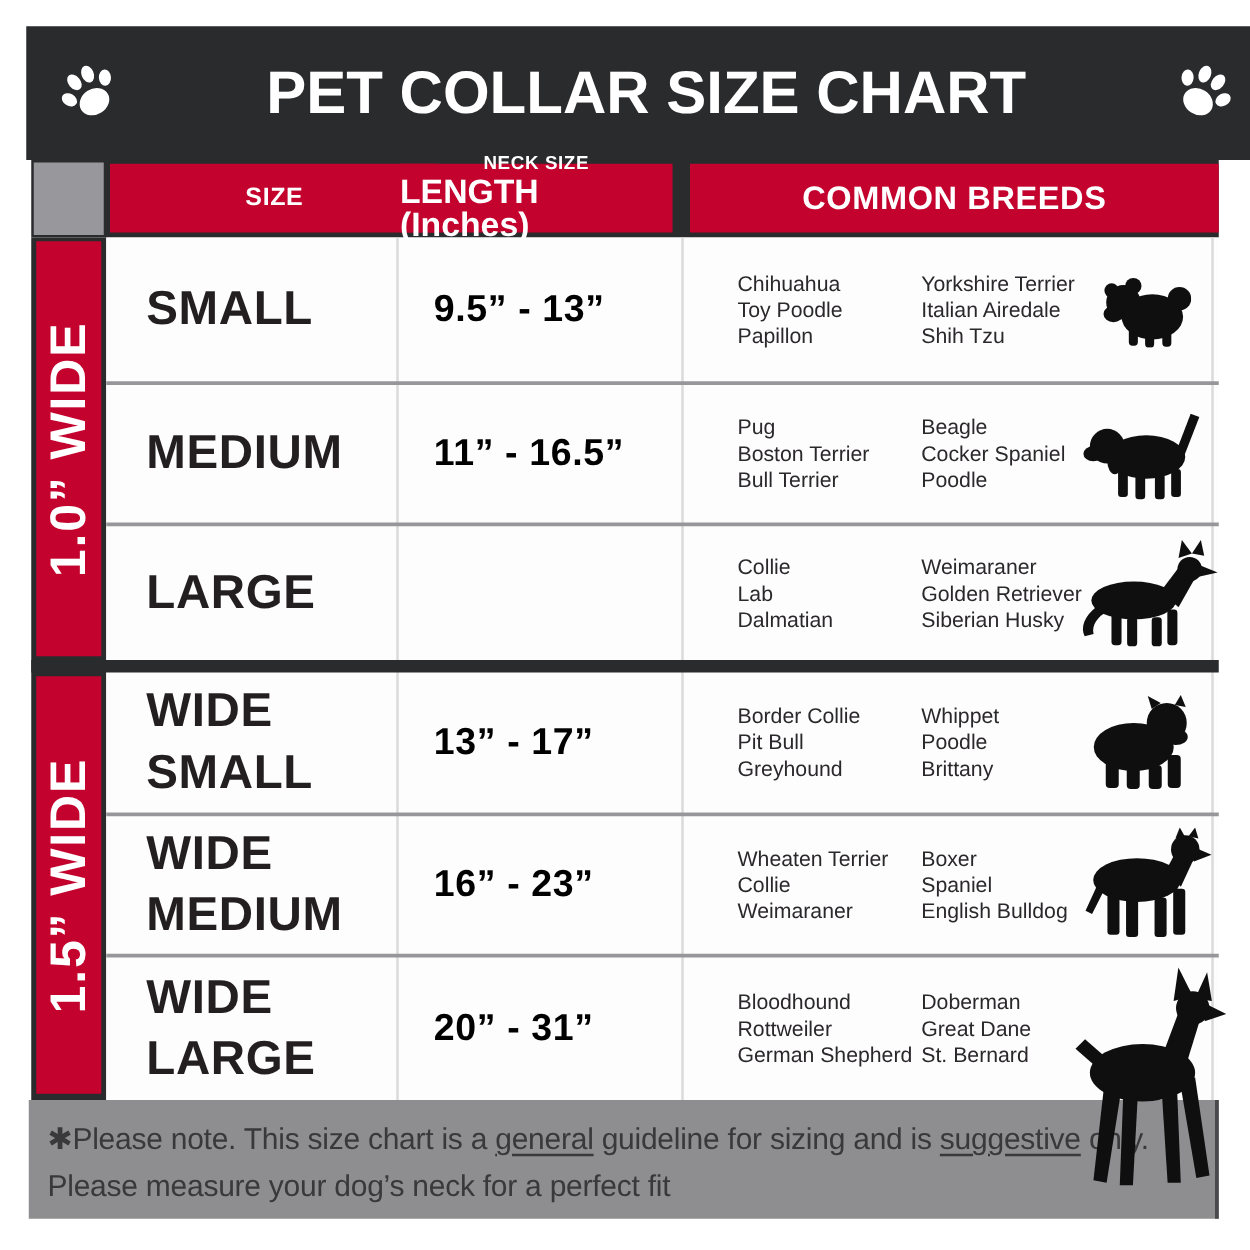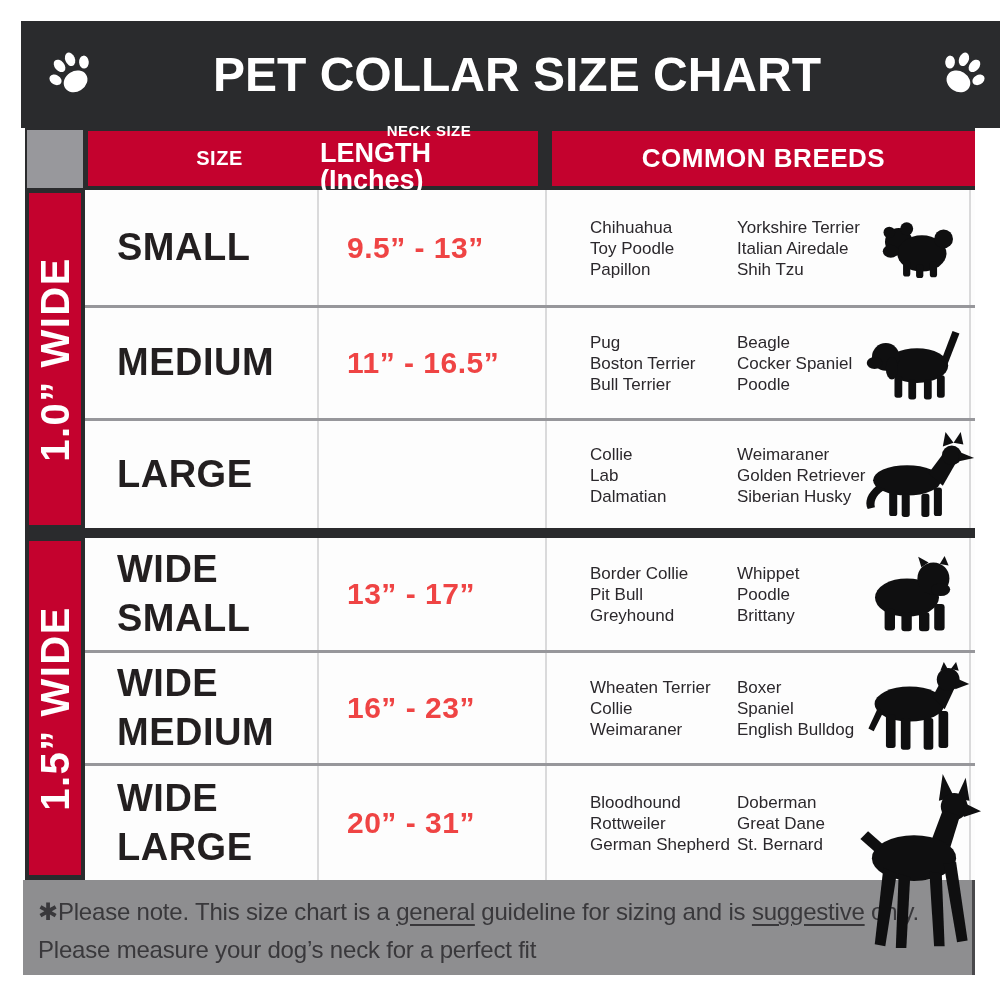--- a/index.html
+++ b/index.html
@@ -44,21 +44,21 @@
   .divider{position:absolute;left:4px;top:507px;width:950px;height:10px;background:#2a2b2d;}
 
   .row{position:absolute;left:74px;width:890px;}
   .row-1{top:169px;height:115px;} .row-2{top:287px;height:110px;} .row-3{top:400px;height:107px;}
   .row-4{top:517px;height:112px;} .row-5{top:632px;height:110px;} .row-6{top:745px;height:114px;}
 
   .size-cell{position:absolute;left:22px;top:0;bottom:0;width:215px;display:flex;align-items:center;
     font-size:38px;font-weight:700;color:#231f20;white-space:pre-line;line-height:1.3;
     letter-spacing:.5px;}
   .length-cell{position:absolute;left:252px;top:0;bottom:0;width:210px;display:flex;
-    align-items:center;font-size:30px;font-weight:700;color:#ef4444;letter-spacing:.5px;}
+    align-items:center;font-size:30px;font-weight:700;color:#000000;letter-spacing:.5px;}
   .breeds-cell{position:absolute;left:478px;right:0;top:0;bottom:0;}
   .breed-col{position:absolute;top:50%;transform:translateY(-50%);font-size:17px;line-height:21px;
     color:#2b282c;}
   .breed-col.c1{left:17px;} .breed-col.c2{left:164px;}
   .dog{position:absolute;top:50%;transform:translateY(-50%);}
   .dog svg{display:block;}
   .dog-1{right:32px;width:76px;} .dog-2{right:16px;width:104px;} .dog-3{right:10px;width:118px;}
   .dog-4{right:26px;width:96px;} .dog-5{right:14px;width:114px;}
   .dog-6{right:4px;width:134px;top:auto;transform:none;bottom:-74px;}
 

